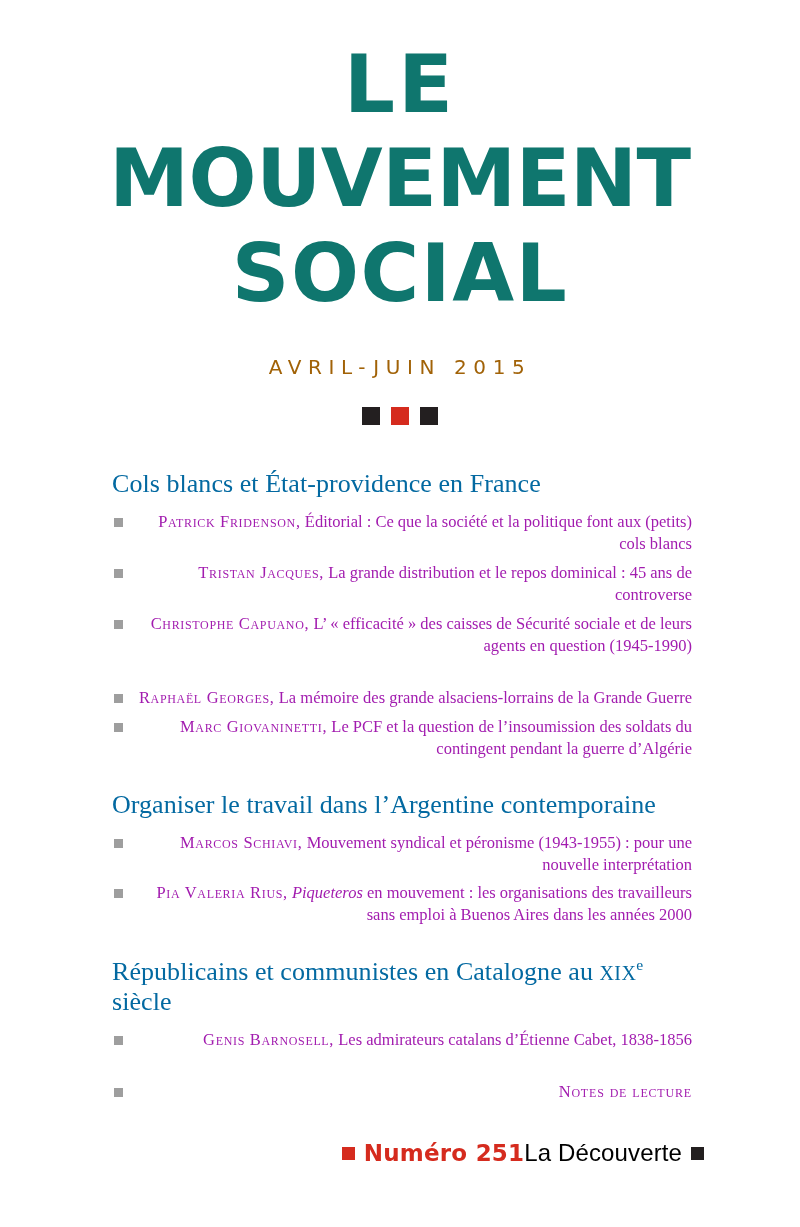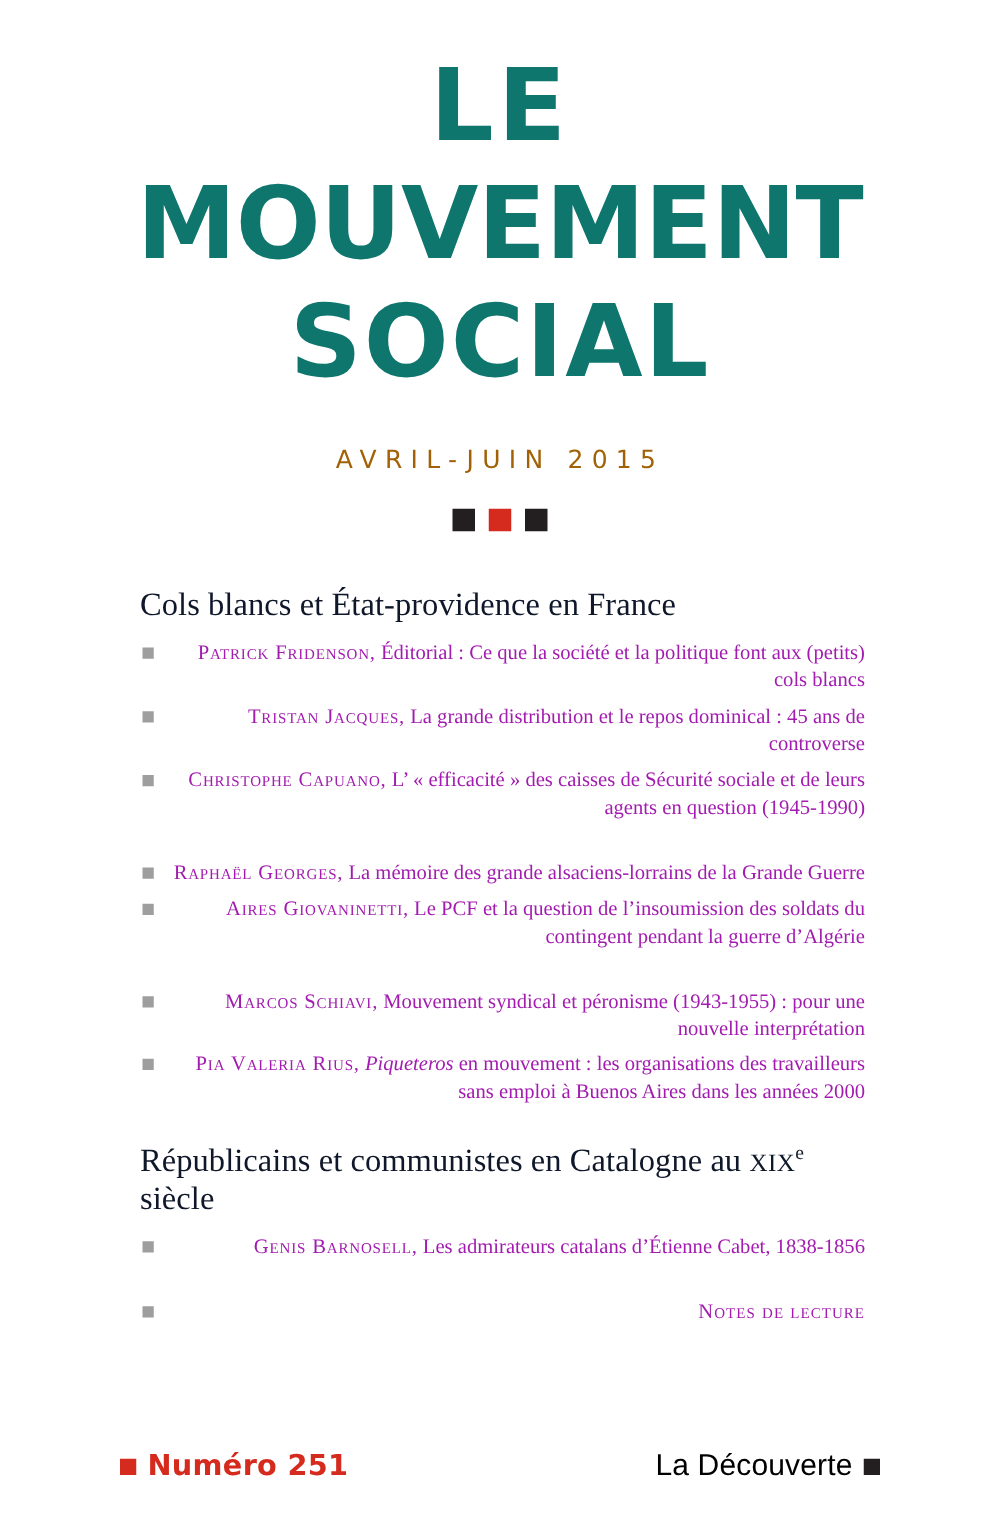--- a/index.html
+++ b/index.html
@@ -80,21 +80,21 @@
   }
   .section {
     margin-bottom: 30px;
   }
   .section:last-of-type { margin-bottom: 0; }
 
   .section-title {
     font-family: "Liberation Serif", serif;
     font-size: 26px;
     font-weight: normal;
-    color: #0f172a;
+    color: #0369a1;
     margin: 0 0 12px 0;
     letter-spacing: 0.002em;
   }
   .section-title .smallcaps {
     font-size: 20px;
     letter-spacing: 0.02em;
   }
   .section-title sup {
     font-size: 0.6em;
     vertical-align: super;
@@ -132,25 +132,25 @@
   }
   .notes .author {
     letter-spacing: 0.05em;
   }
 
   
   .footer {
     position: absolute;
     left: 0;
     right: 0;
-    bottom: 40px;
+    bottom: 60px;
     padding: 0 96px 0 96px;
     display: flex;
     align-items: center;
-    justify-content: space-between;
+    justify-content: flex-end;
   }
   .issue-number {
     display: flex;
     align-items: center;
     font-family: "DejaVu Sans", sans-serif;
     font-size: 23px;
     font-weight: bold;
     color: #d52b1e;
     letter-spacing: 0.01em;
   }
@@ -209,25 +209,26 @@
       <div class="entry">
         <span class="author">Christophe Capuano,</span><span> L’ « efficacité » des caisses de Sécurité sociale et de leurs agents en question (1945-1990)</span>
       </div>
     </div>
 
     <div class="section">
       <div class="entry">
         <span class="author">Raphaël Georges,</span><span> La mémoire des grande alsaciens-lorrains de la Grande Guerre</span>
       </div>
       <div class="entry">
-        <span class="author">Aires Giovaninetti,</span><span> Le PCF et la question de l’insoumission des soldats du contingent pendant la guerre d’Algérie</span>
-      </div>
-    </div>
-
-    <div class="section">
+        <span class="author">Marc Giovaninetti,</span><span> Le PCF et la question de l’insoumission des soldats du contingent pendant la guerre d’Algérie</span>
+      </div>
+    </div>
+
+    <div class="section">
+      <h2 class="section-title">Organiser le travail dans l’Argentine contemporaine</h2>
       <div class="entry">
         <span class="author">Marcos Schiavi,</span><span> Mouvement syndical et péronisme (1943-1955) : pour une nouvelle interprétation</span>
       </div>
       <div class="entry">
         <span class="author">Pia Valeria Rius,</span><span class="ital"> Piqueteros</span><span> en mouvement : les organisations des travailleurs sans emploi à Buenos Aires dans les années 2000</span>
       </div>
     </div>
 
     <div class="section">
       <h2 class="section-title"><span>Républicains et communistes en Catalogne au </span><span class="smallcaps">XIX</span><sup>e</sup><span> siècle</span></h2>

